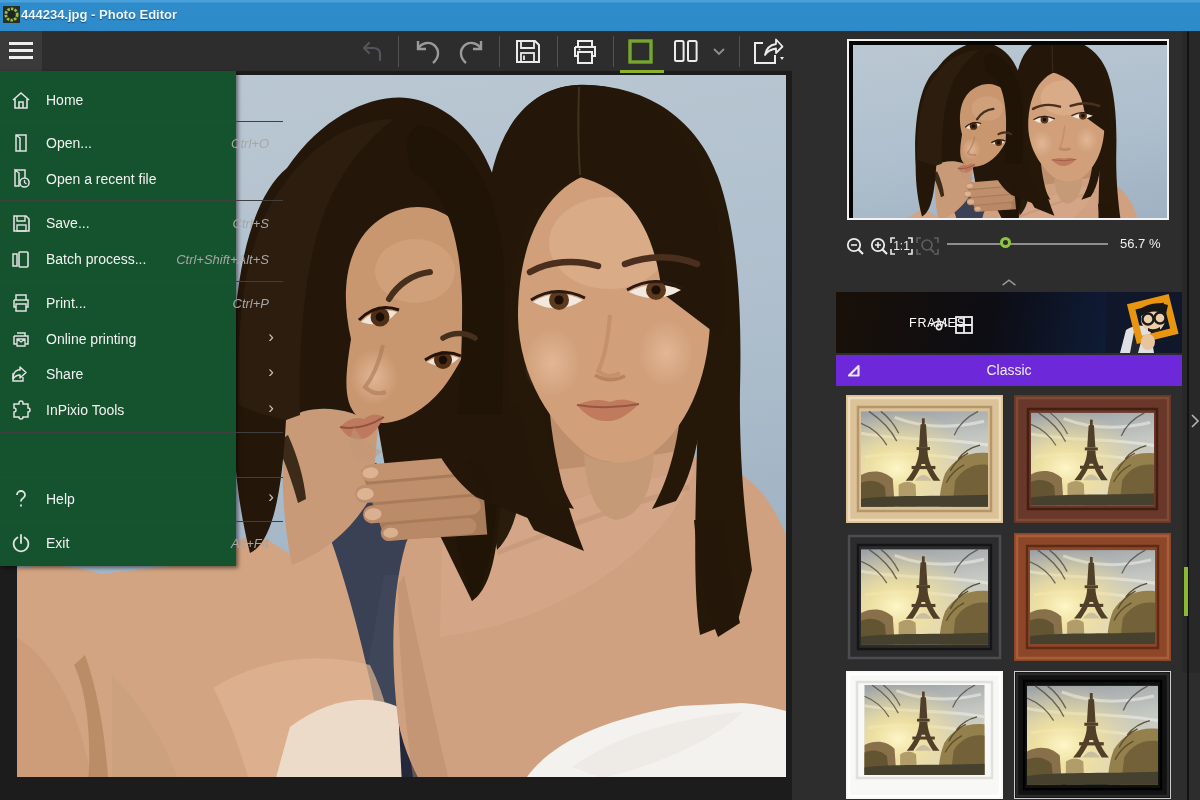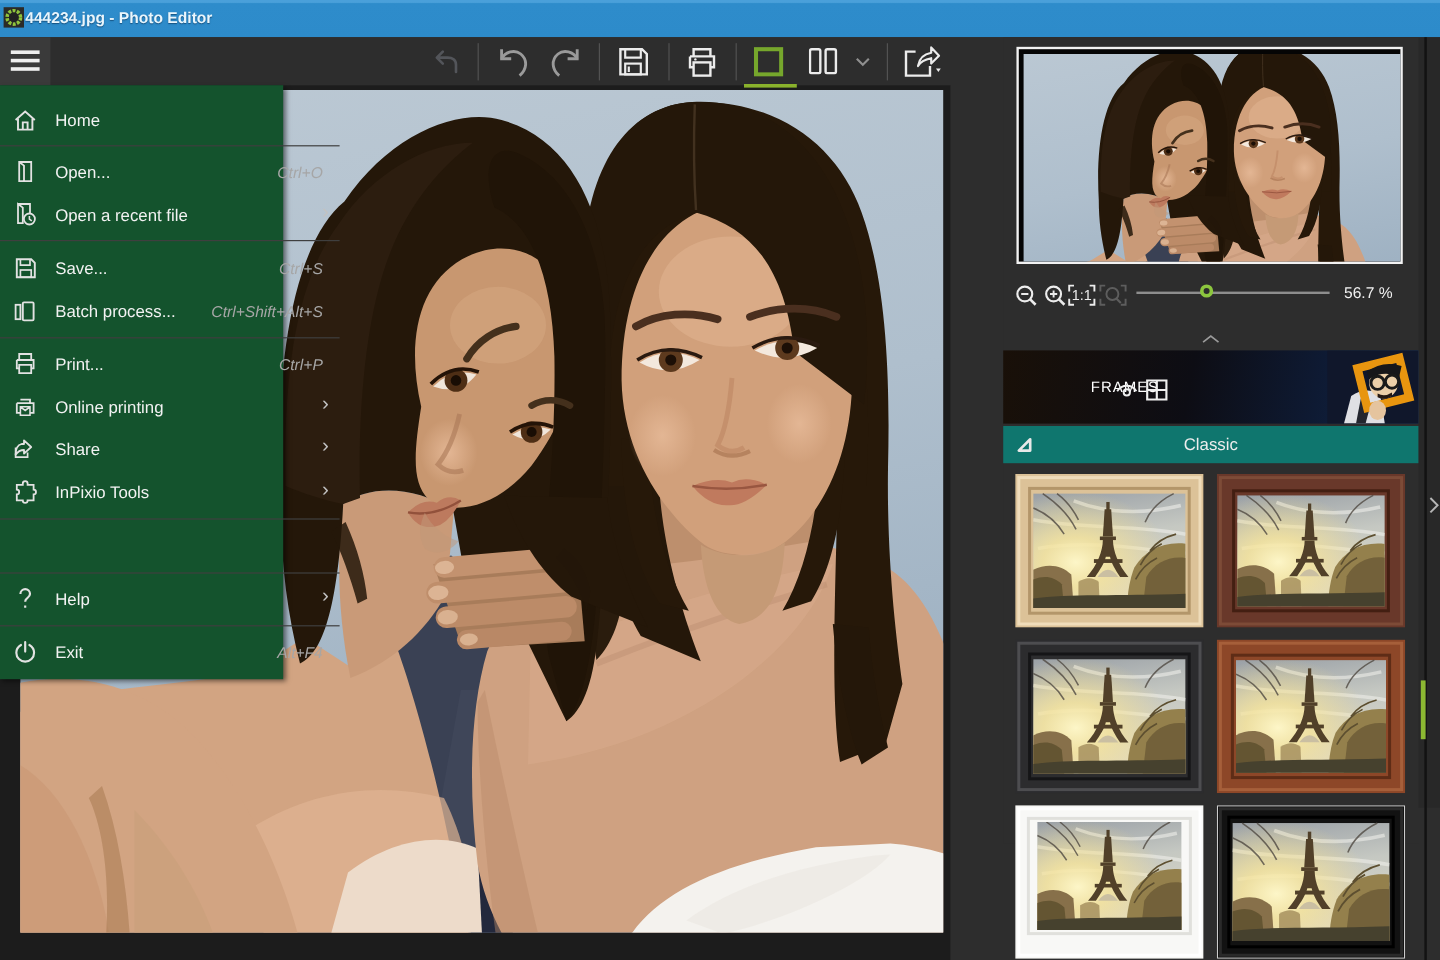--- a/index.html
+++ b/index.html
@@ -40,21 +40,21 @@
   #preview { position:absolute; left:11px; top:8px; width:322px; height:181px;
     background:#050505; border:2px solid #f2f2f2; }
   #preview svg { position:absolute; left:4px; top:4px; }
   #zoomrow { position:absolute; left:0; top:199px; width:346px; height:34px; }
   #zoomrow .pct { position:absolute; left:284px; top:6px; font-size:13px; color:#f0f0f0; }
   #collapse { position:absolute; left:160px; top:247px; width:26px; height:10px; }
   #banner { position:absolute; left:0; top:261px; width:346px; height:61px;
     background:linear-gradient(100deg,#191008 0%, #0d0d14 45%, #0e1a33 75%, #13294d 100%); }
   #banner .t { position:absolute; left:33px; top:24px; font-size:12.5px; color:#fff;
     letter-spacing:0.8px;margin-left:40px; }
-  #classicbar { position:absolute; left:0; top:324px; width:346px; height:31px; background:#0f766e; }
+  #classicbar { position:absolute; left:0; top:324px; width:346px; height:31px; background:#6d28d9; }
   #classicbar .t { position:absolute; left:0; width:346px; text-align:center; top:7px;
     font-size:14px; color:#ededed; }
   .thumb { position:absolute; width:157px; height:128px; }
 
   
   #rtools { left:1138px; top:31px; width:62px; height:642px; background:#282828; }
   #rtools .dv { position:absolute; left:49px; top:0; width:2px; height:769px; background:#121212; }
   #greenbar { position:absolute; left:46px; top:536px; width:4px; height:49px; background:#8cb832; }
   #rarrow { position:absolute; left:52px; top:382px; width:10px; height:16px; }
 </style>

